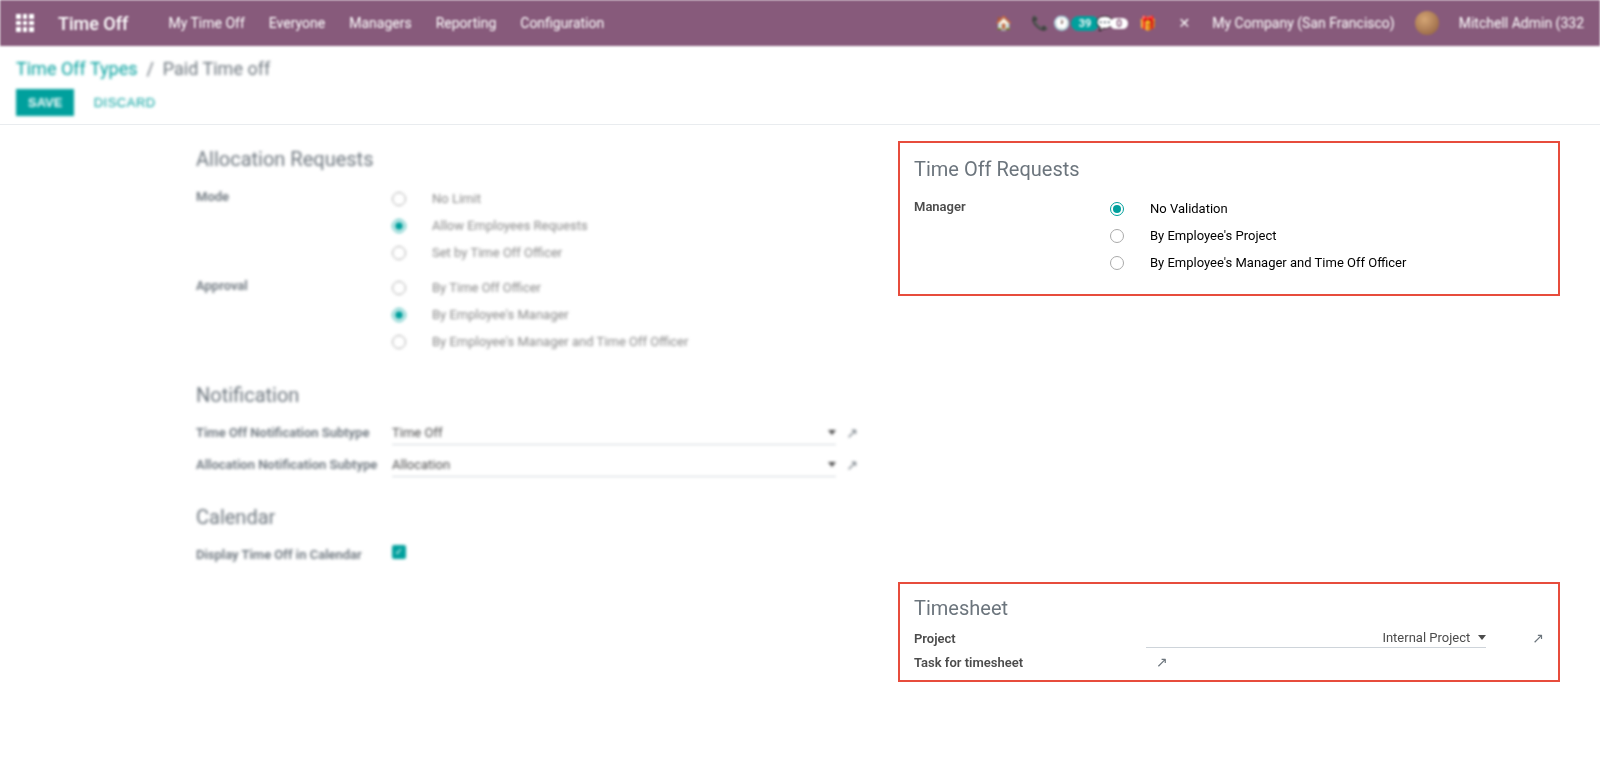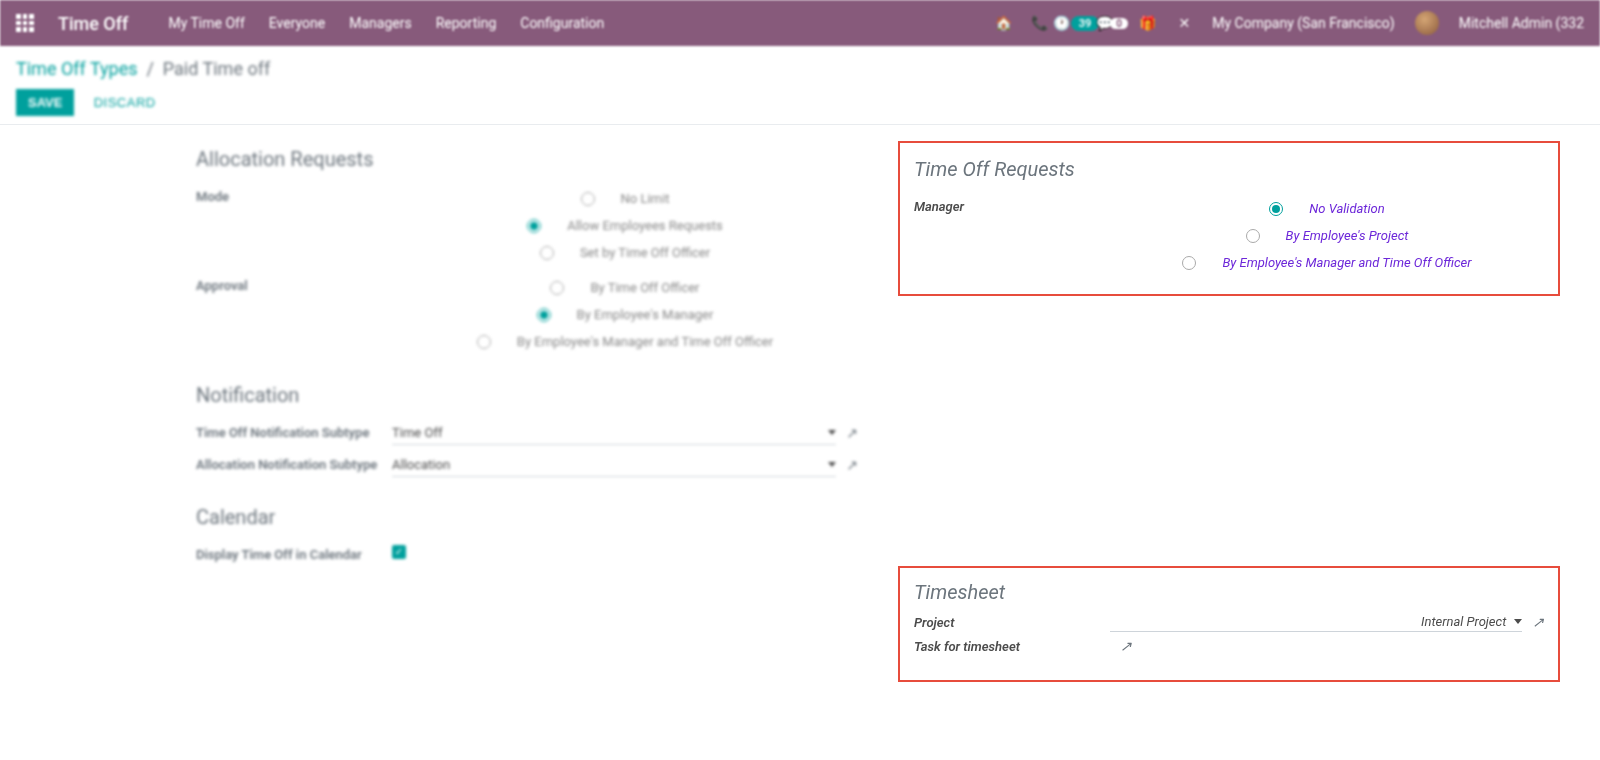--- a/index.html
+++ b/index.html
@@ -33,37 +33,37 @@
   .col { flex:1; min-width:0; }
   .col-left { filter: blur(1.5px); }
   
   h2.section { font-size: 20px; font-weight:400; color:#6c757d; margin-bottom: 14px; margin-top: 6px; }
 
   .form-row { display:flex; margin-bottom: 8px; align-items:flex-start; }
   .form-label { width: 196px; font-size: 13px; color:#4c4c4c; font-weight:600; padding-top:4px; }
   .col-left .form-label { color:#6c757d; }
   .form-field { flex:1; }
 
-  .radio-opt { display:flex; align-items:center; gap:26px; padding: 6px 0; color:#6d28d9;justify-content:center; }
+  .radio-opt { display:flex; align-items:center; gap:26px; padding: 6px 0; color:#000000; }
   .col-left .radio-opt { color:#888; }
   .radio { width:14px; height:14px; border:1.5px solid #aaa; border-radius:50%; display:inline-flex; align-items:center; justify-content:center; flex-shrink:0; }
   .radio.sel { border-color:#00a09d; }
   .radio.sel::after { content:""; width:8px; height:8px; background:#00a09d; border-radius:50%; }
 
   .select-row { display:flex; align-items:center; gap:8px; border-bottom:1px solid #ced4da; padding: 4px 0; }
   .select-row .val { flex:1; color:#4c4c4c; }
   .caret-down { width:0; height:0; border-left:4px solid transparent; border-right:4px solid transparent; border-top:5px solid #4c4c4c; }
   .ext-link { color:#6c757d; font-size:14px; }
 
   .checkbox { width:14px; height:14px; background:#00a09d; display:inline-flex; align-items:center; justify-content:center; color:#fff; font-size:10px; border-radius:2px; }
 
-  .highlight-box { border:2px solid #e74c3c; padding: 8px 14px 10px; margin-bottom: 20px; font-style: italic; }
-  .highlight-box.tight { padding: 6px 14px 20px; }
-  
-  .ts-row { display:flex; align-items:center; margin: 6px 0; }
+  .highlight-box { border:2px solid #e74c3c; padding: 8px 14px 10px; margin-bottom: 36px; }
+  .highlight-box.tight { padding: 6px 14px 4px; }
+  
+  .ts-row { display:flex; align-items:center; margin: 6px 0; gap: 36px; }
   .ts-label { width:196px; font-weight:600; }
   .ts-field { flex:1; display:flex; align-items:center; border-bottom:1px solid #ced4da; padding: 2px 0; gap:8px;text-align:right; }
   .ts-field .val { flex:1; }
 </style>
 </head>
 <body>
 
 <div class="navbar navbar-blur">
   <div class="apps-icon">
       <span></span>

